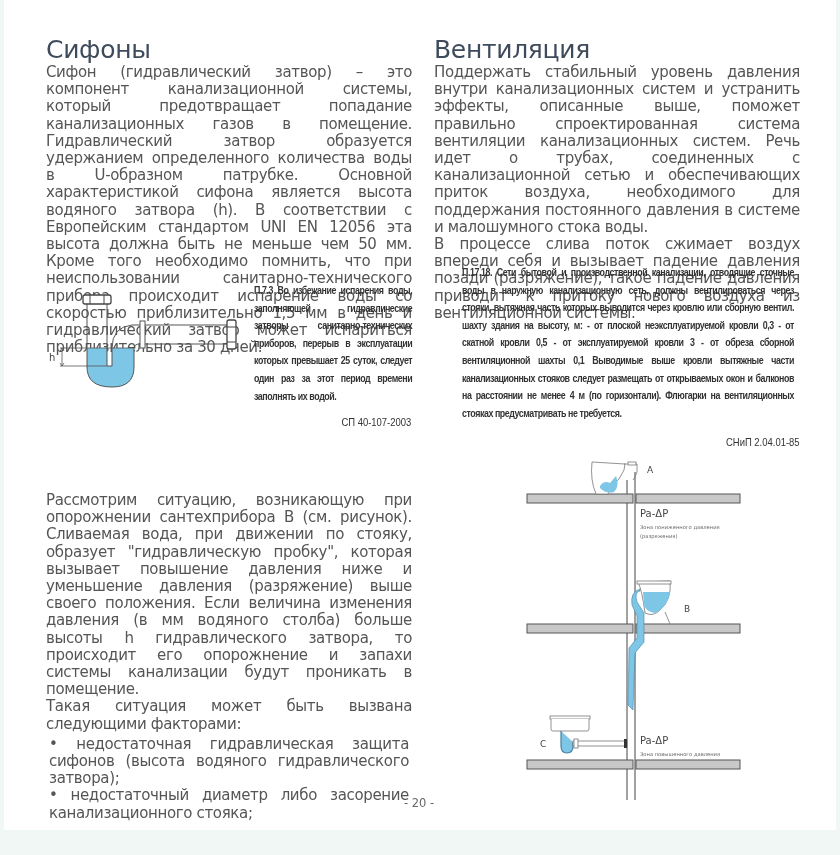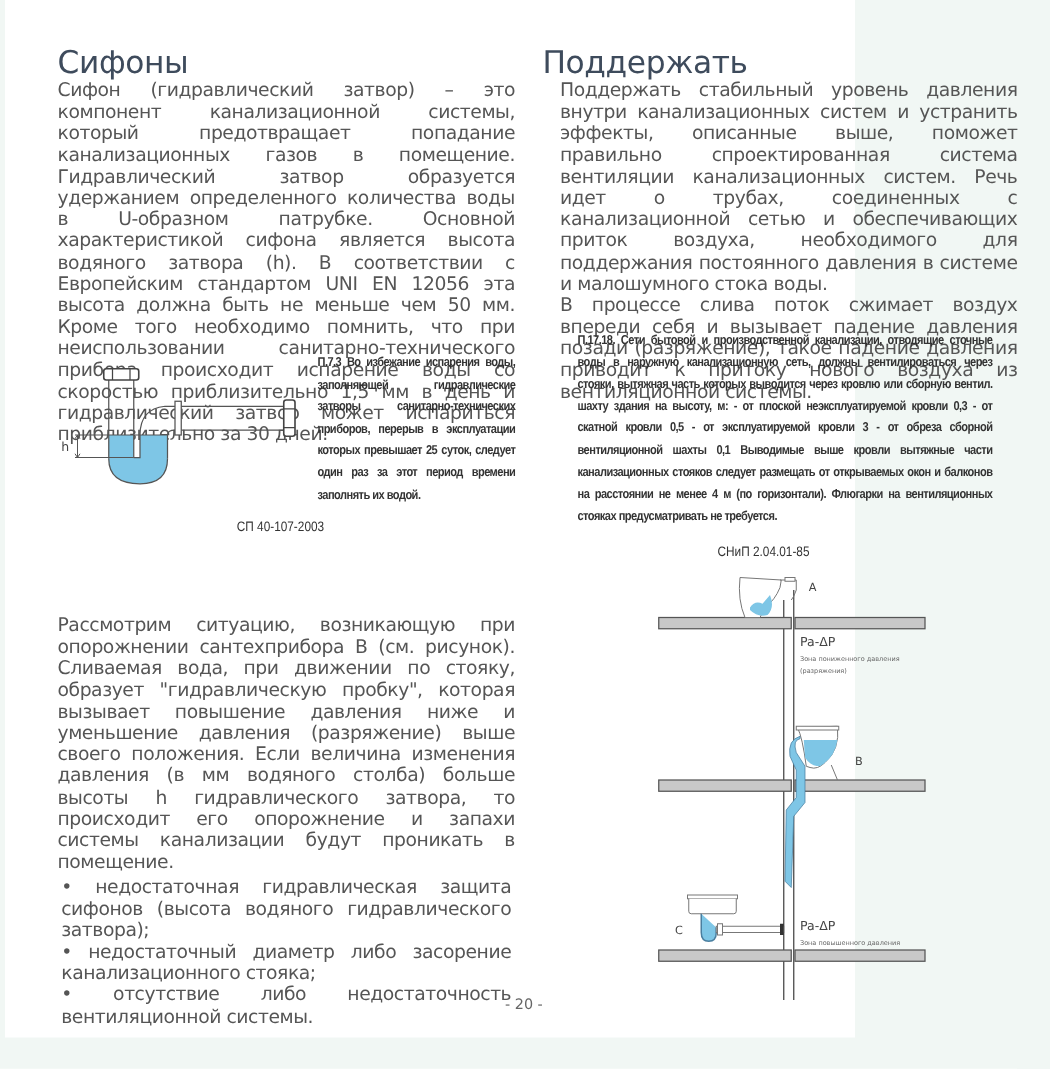--- a/index.html
+++ b/index.html
@@ -3,21 +3,21 @@
   <meta charset="utf-8">
   <style>
     html, body { margin: 0; padding: 0; }
     body {
       width: 840px; height: 855px; overflow: hidden;
       background: #f1f7f4;
       font-family: "DejaVu Sans", "Liberation Sans", sans-serif;
       position: relative;
     }
     .page {
-      position: absolute; left: 4px; top: 0; width: 680px; height: 830px;
+      position: absolute; left: 4px; top: 0; width: 832px; height: 830px;
       background: #ffffff;
     }
     .h1 {
       position: absolute;
       font-family: "DejaVu Sans", sans-serif;
       font-weight: normal;
       color: #3e4b5c;
       font-size: 25px;
       letter-spacing: -0.3px;
       margin: 0;
@@ -108,32 +108,32 @@
     <path d="M28 81 L30 84 L32 81" fill="none" stroke="#555" stroke-width="0.8"></path>
     <text x="17" y="79" font-size="10" fill="#444">h</text>
   </svg>
 
   <div class="note" style="left:250px; top:282px; width:184px;">П.7.3 Во избежание испарения воды, заполняющей гидравлические затворы санитарно-технических приборов, перерыв в эксплуатации которых превышает 25 суток, следует один раз за этот период времени заполнять их водой.</div>
   <div class="note-ref" style="right:425px; top:416px;">СП 40-107-2003</div>
 
 
   <div class="body-text" style="left:42px; top:492px; width:366px;">
     <p class="last-left">Рассмотрим ситуацию, возникающую при опорожнении сантехприбора В (см. рисунок). Сливаемая вода, при движении по стояку, образует "гидравлическую пробку", которая вызывает повышение давления ниже и уменьшение давления (разряжение) выше своего положения. Если величина изменения давления (в мм водяного столба) больше высоты h гидравлического затвора, то происходит его опорожнение и запахи системы канализации будут проникать в помещение.</p>
+    <p class="last-left">Такая ситуация может быть вызвана следующими факторами:</p>
     <ul class="bullets">
       <li class="last-left" style="text-align:justify; text-align-last:left;">недостаточная гидравлическая защита сифонов (высота водяного гидравлического затвора);</li>
       <li style="text-align:justify; text-align-last:left;">недостаточный диаметр либо засорение канализационного стояка;</li>
-      <li style="text-align:justify; text-align-last:left;">отсутствие либо недостаточность вентиляционной системы.</li>
     </ul>
   </div>
 
   <div class="page-num">- 20 -</div>
 
-  <h1 class="h1" style="left:430px; top:36px;">Поддержать</h1>
+  <h1 class="h1" style="left:430px; top:36px;">Вентиляция</h1>
 
-  <div class="body-text" style="left:444px; top:64px; width:366px;">
+  <div class="body-text" style="left:430px; top:64px; width:366px;">
     <p class="last-left">Поддержать стабильный уровень давления внутри канализационных систем и устранить эффекты, описанные выше, поможет правильно спроектированная система вентиляции канализационных систем. Речь идет о трубах, соединенных с канализационной сетью и обеспечивающих приток воздуха, необходимого для поддержания постоянного давления в системе и малошумного стока воды.</p>
     <p class="last-left">В процессе слива поток сжимает воздух впереди себя и вызывает падение давления позади (разряжение), такое падение давления приводит к притоку нового воздуха из вентиляционной системы.</p>
   </div>
 
   <div class="note" style="left:458px; top:264px; width:386px;">П.17.18. Сети бытовой и производственной канализации, отводящие сточные воды в наружную канализационную сеть, должны вентилироваться через стояки, вытяжная часть которых выводится через кровлю или сборную вентил. шахту здания на высоту, м: - от плоской неэксплуатируемой кровли 0,3 - от скатной кровли 0,5 - от эксплуатируемой кровли 3 - от обреза сборной вентиляционной шахты 0,1 Выводимые выше кровли вытяжные части канализационных стояков следует размещать от открываемых окон и балконов на расстоянии не менее 4 м (по горизонтали). Флюгарки на вентиляционных стояках предусматривать не требуется.</div>
   <div class="note-ref" style="right:36px; top:436px;">СНиП 2.04.01-85</div>
 
   <svg style="position:absolute; left:516px; top:450px;" width="240" height="350" viewBox="0 0 240 350">
 
     <line x1="107" y1="30" x2="107" y2="350" stroke="#444" stroke-width="1"></line>

